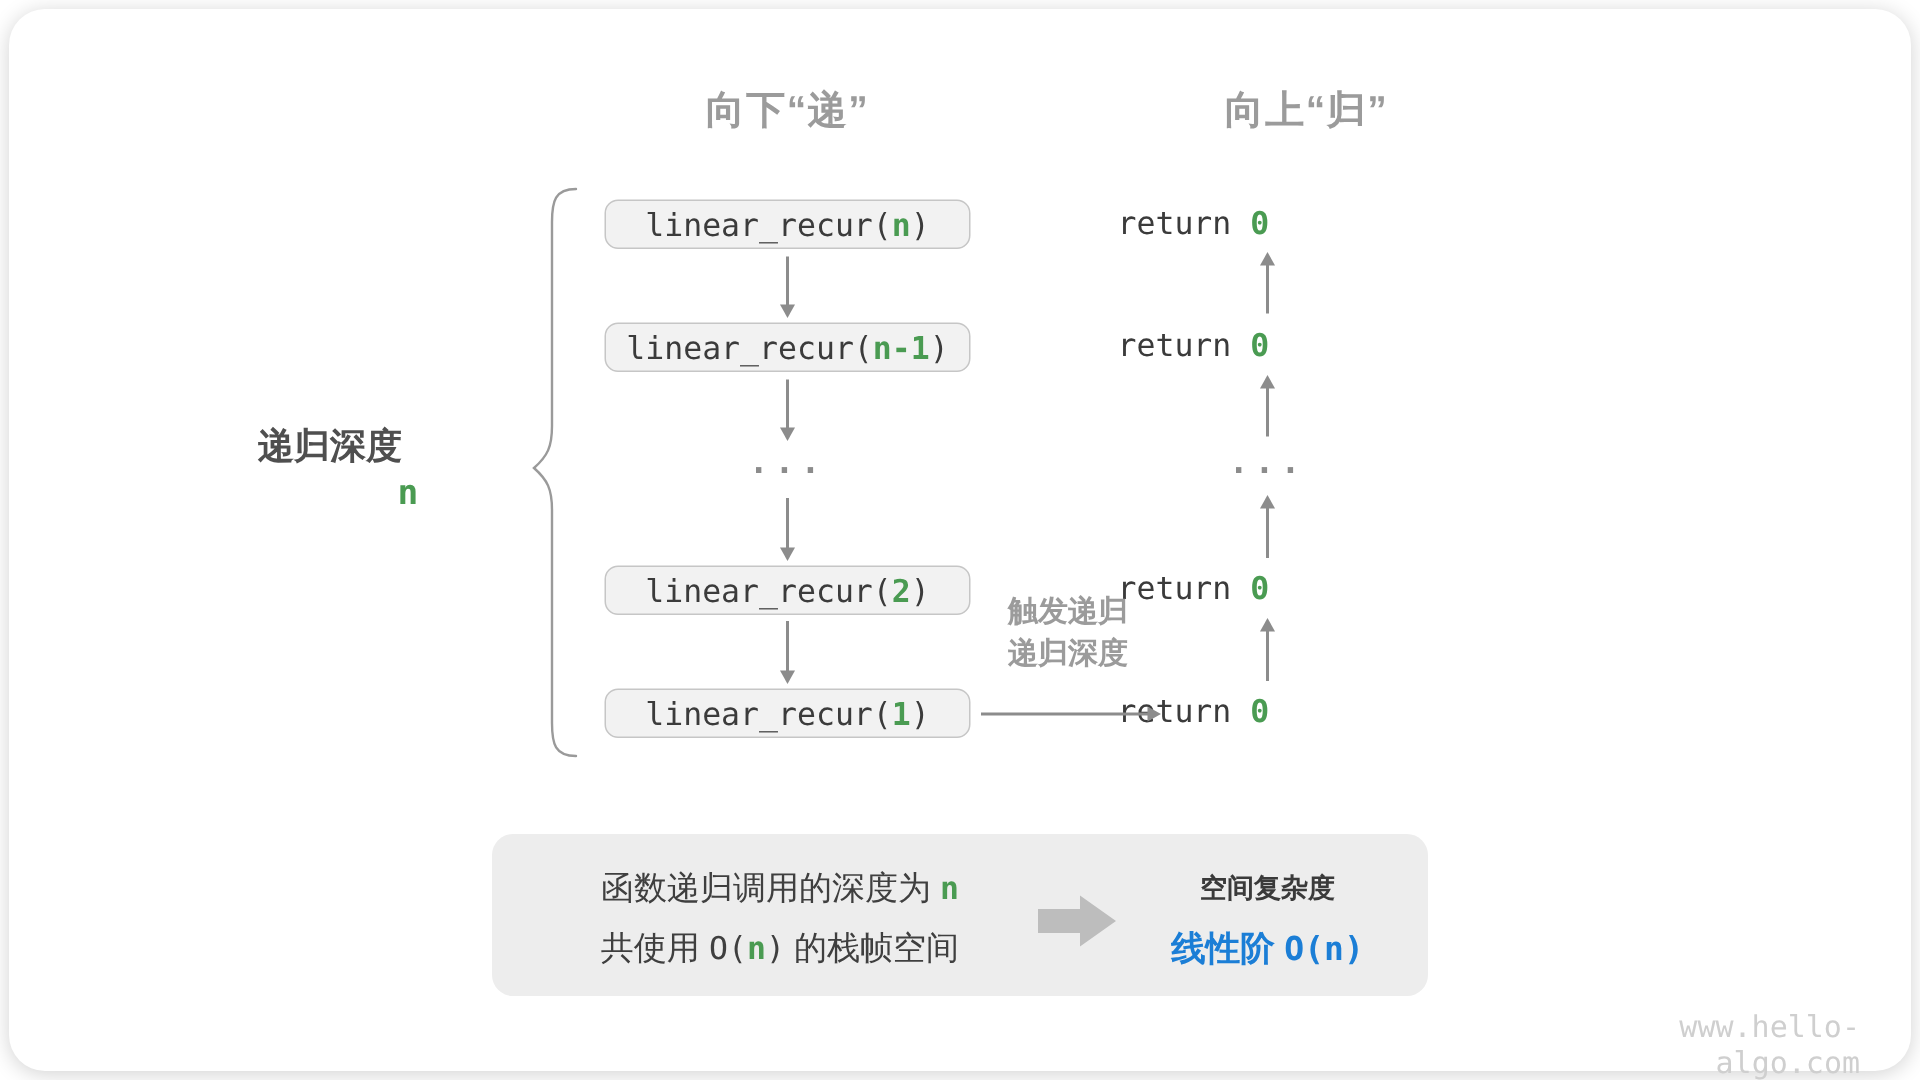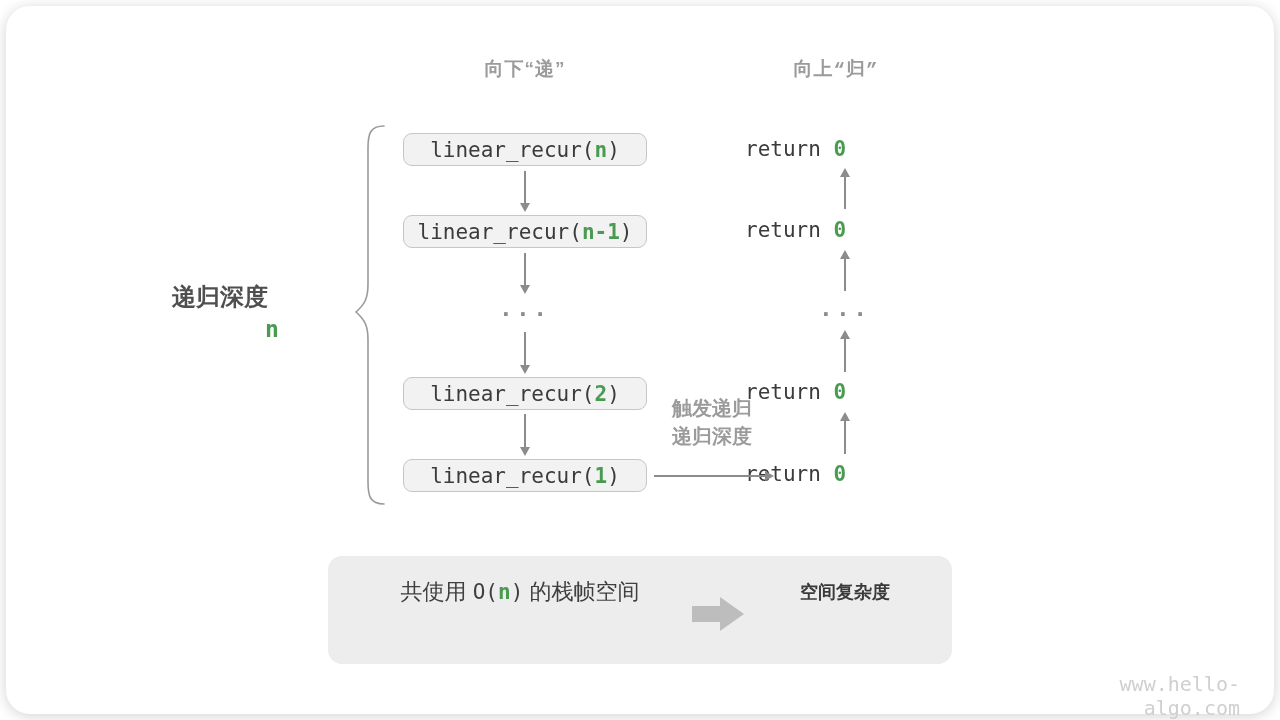--- a/index.html
+++ b/index.html
@@ -9,23 +9,23 @@
 
   .card { position: absolute; left: 6px; top: 6px; width: 1268px; height: 708px;
     background: #ffffff; border-radius: 24px;
     box-shadow: 0 2px 14px rgba(0,0,0,0.18); }
 
   .mono { font-family: "DejaVu Sans Mono", monospace; }
   .green { color: #4a9b52; font-weight: bold; }
 
   
   .col-header { position: absolute; top: 56px; width: 300px; text-align: center;
-    font-size: 19px; font-weight: bold; color: #9b9b9b; letter-spacing: 1px; }
+    font-size: 26px; font-weight: bold; color: #9b9b9b; letter-spacing: 1px; }
   .col-header.down { left: 375px; }
-  .col-header.up { left: 686px; font-family: Liberation Mono, monospace; }
+  .col-header.up { left: 721px; }
 
   
   .call-box { position: absolute; left: 403px; width: 244px; height: 33px;
     background: #f2f2f2; border: 1.5px solid #c6c6c6; border-radius: 9px;
     display: flex; align-items: center; justify-content: center;
     font-size: 21px; color: #3b3b3b; }
   .box-0 { top: 133px; } .box-1 { top: 215px; } .box-2 { top: 377px; } .box-3 { top: 459px; }
 
   
   .return-row { position: absolute; left: 745px; width: 200px; height: 28px;
@@ -154,24 +154,30 @@
   <div class="arrow-h right h-arrow"></div>
 
   <div class="trigger">
     <div>触发递归</div>
     <div>递归深度</div>
   </div>
 
   <div class="summary"></div>
   <div class="sum-left">
     <div>
+      <span>函数递归调用的深度为 </span><span class="mono green">n</span>
+    </div>
+    <div>
       <span>共使用 </span><span class="mono">O(</span><span class="mono green">n</span><span class="mono">)</span><span> 的栈帧空间</span>
     </div>
   </div>
   <svg class="block-arrow" width="52" height="36" viewBox="0 0 52 36">
     <polygon points="0,10 28,10 28,1 52,18 28,35 28,26 0,26" fill="#bdbdbd"></polygon>
   </svg>
   <div class="sum-right">
     <div class="title">空间复杂度</div>
+    <div class="result">
+      <span>线性阶 </span><span class="mono">O(</span><span class="mono">n</span><span class="mono">)</span>
+    </div>
   </div>
 
   <div class="watermark mono">www.hello-algo.com</div>
 </div>
 
 </body></html>

